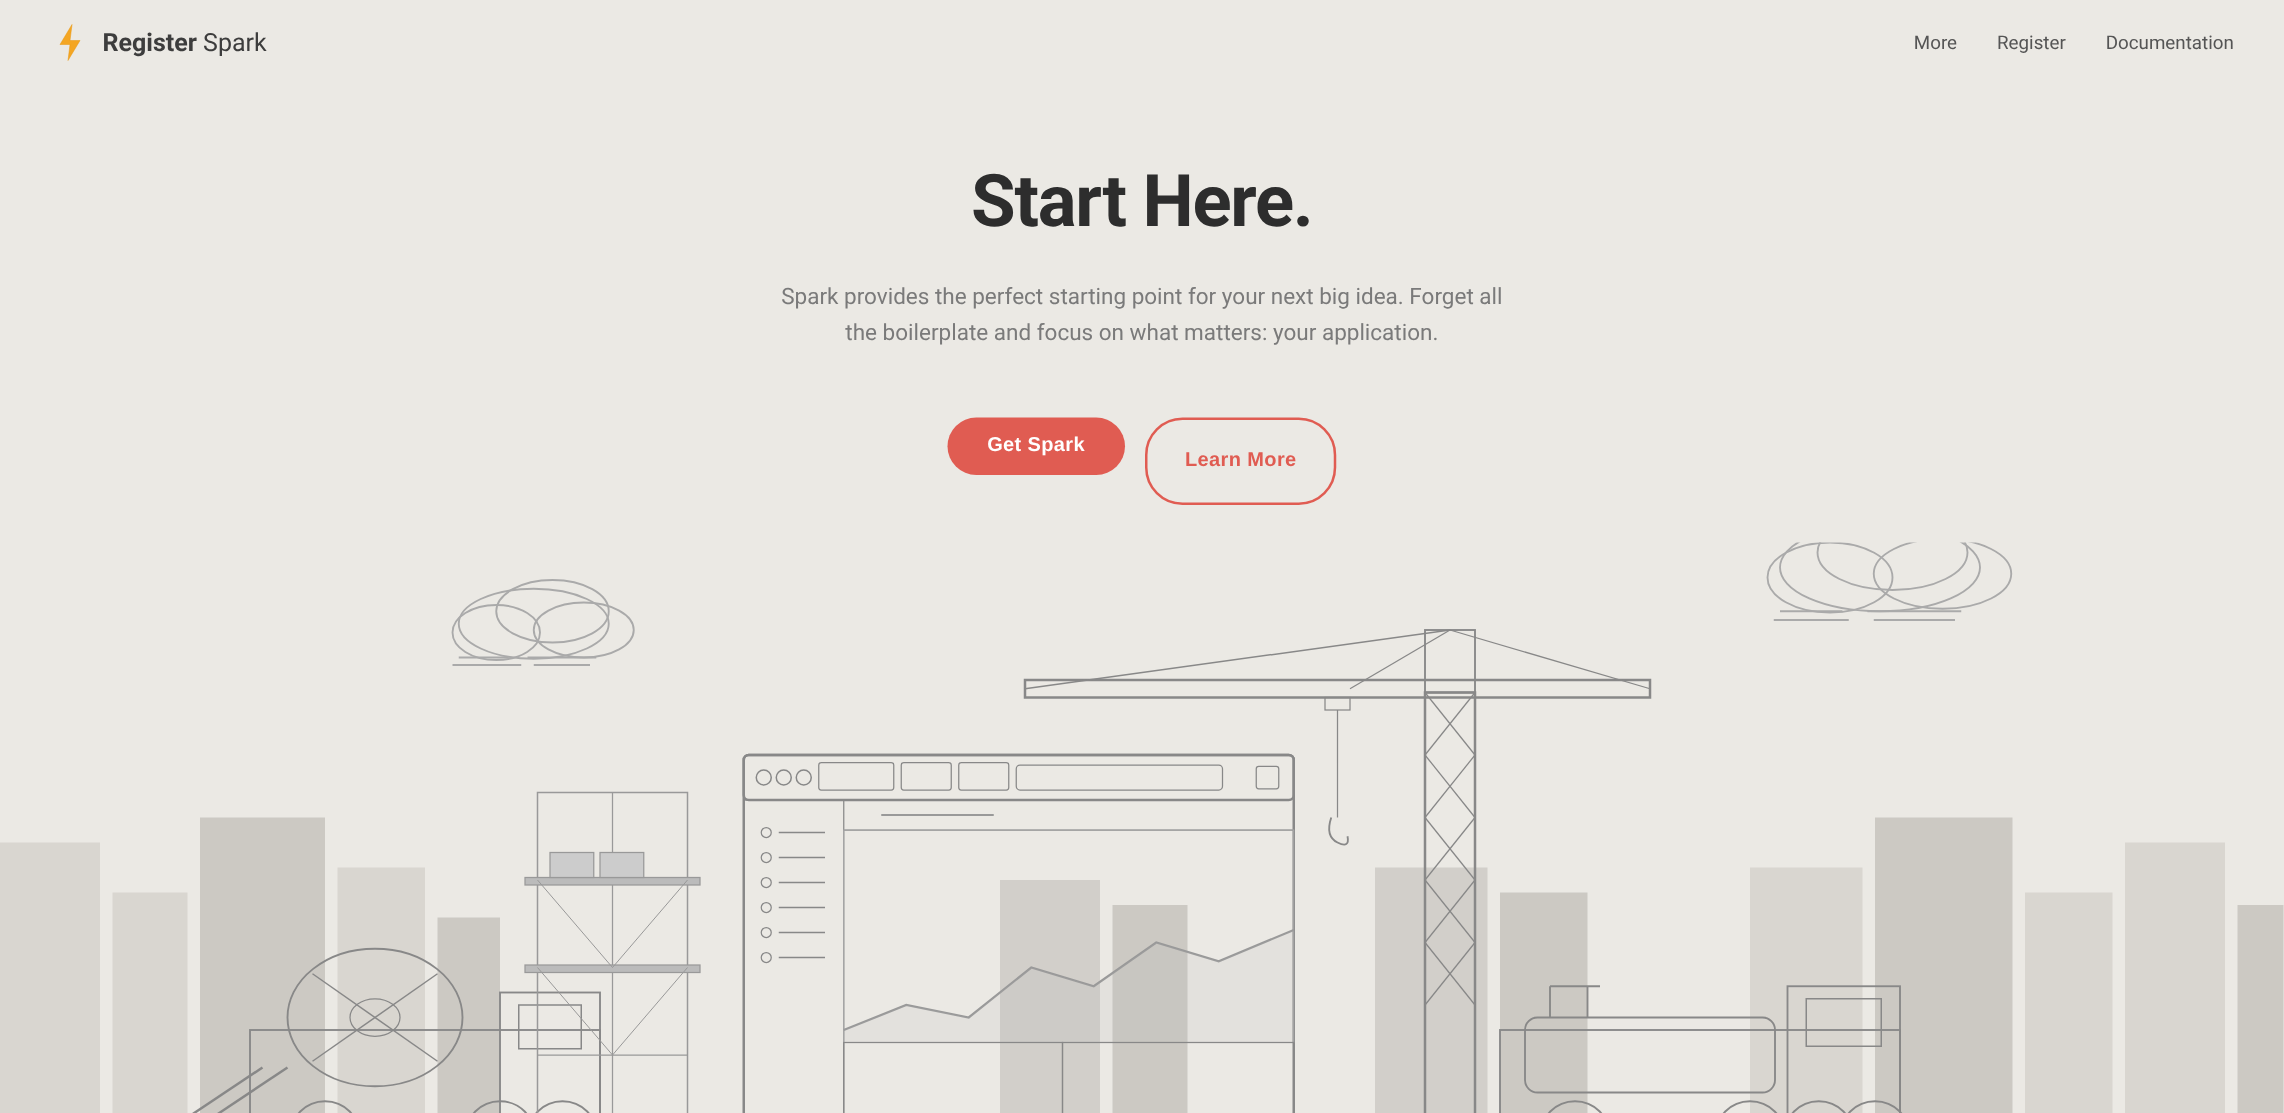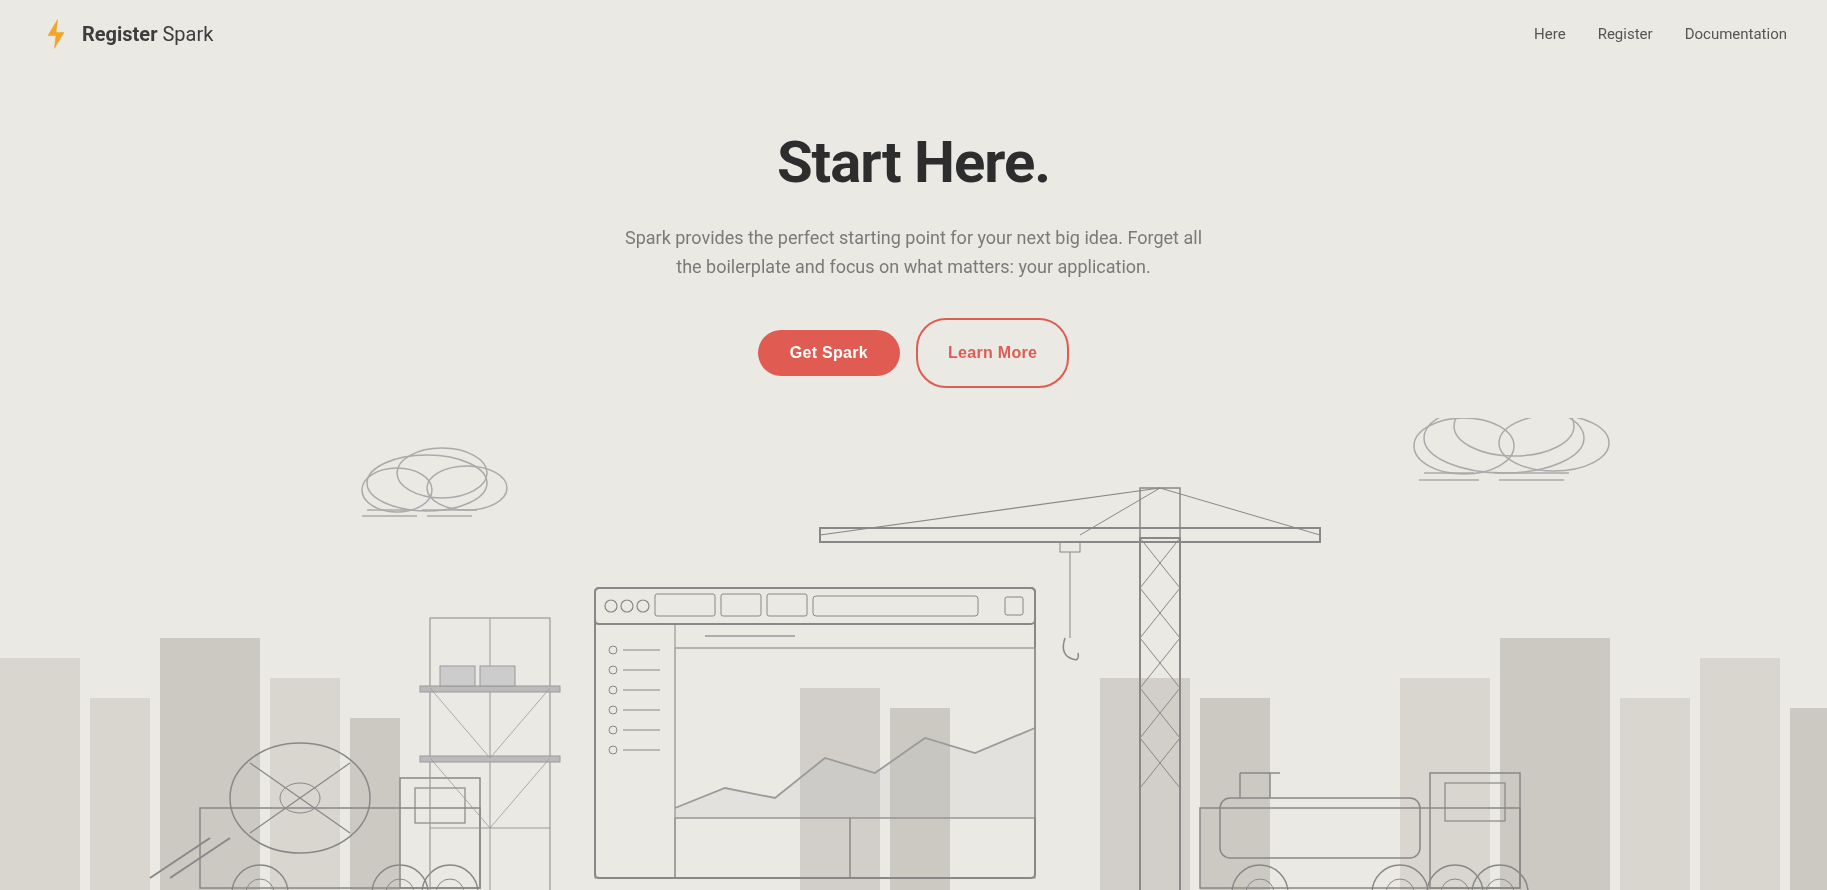--- a/index.html
+++ b/index.html
@@ -71,28 +71,28 @@
       margin-bottom: 28px;
       letter-spacing: -1px;
       text-align: center;
     }
 
     .hero p {
       font-size: 18px;
       color: #7a7a7a;
       line-height: 1.6;
       max-width: 580px;
-      margin: 0 auto 36px;
+      margin: 0 auto 52px;
     }
 
     .hero-buttons {
       display: flex;
       gap: 16px;
       justify-content: center;
-      align-items: center;
+      align-items: flex-start;
     }
 
     .btn-primary {
       background-color: #e05c52;
       color: white;
       border: none;
       padding: 14px 32px;
       border-radius: 30px;
       font-size: 16px;
       font-weight: 600;
@@ -143,21 +143,21 @@
 
     <svg class="logo-bolt" viewBox="0 0 32 40" fill="none" xmlns="http://www.w3.org/2000/svg">
       <polygon points="18,2 6,22 16,22 14,38 26,18 16,18" fill="#f4a623" stroke="#e8960f" stroke-width="0.5"></polygon>
     </svg>
     <span class="logo-text">
       <strong>Register</strong><span> Spark</span>
     </span>
   </a>
 
   <div class="nav-links">
-    <a href="#">Here</a>
+    <a href="#">More</a>
     <a href="#">Register</a>
     <a href="#">Documentation</a>
   </div>
 </nav>
 
 <section class="hero">
   <h1>Start Here.</h1>
   <p>Spark provides the perfect starting point for your next big idea. Forget all the boilerplate and focus on what matters: your application.</p>
   <div class="hero-buttons">
     <button class="btn-primary">Get Spark</button>

